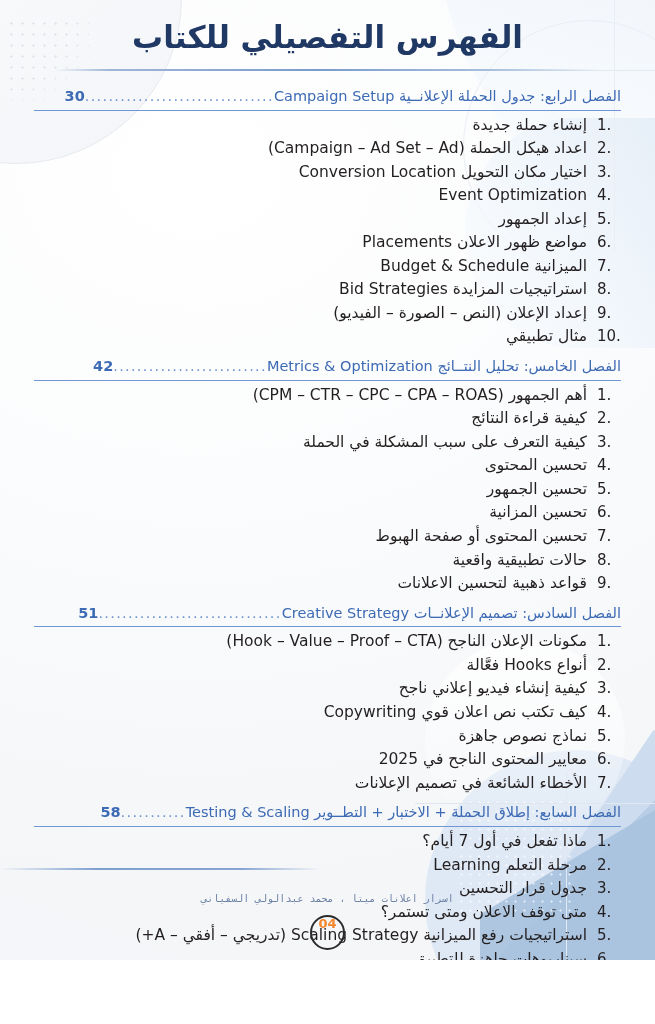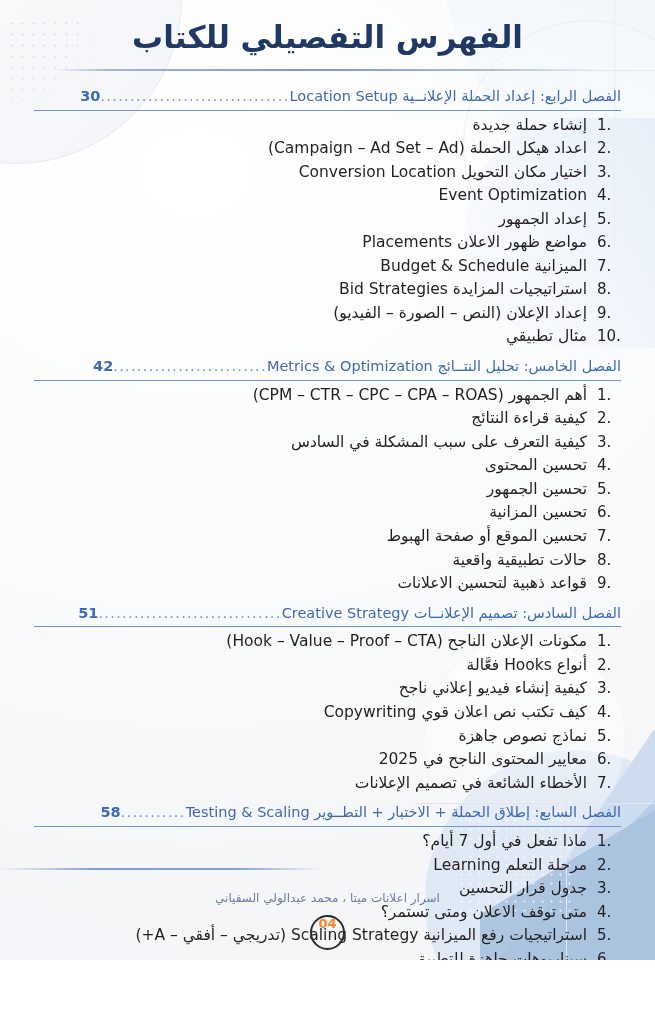--- a/index.html
+++ b/index.html
@@ -248,25 +248,26 @@
     margin: 0 0 12px 0;
     background: linear-gradient(to left,
       rgba(150,178,220,0) 0%,
       #86a4d2 25%,
       #7fa0d0 70%,
       rgba(150,178,220,0) 100%);
     position: absolute;
     left: 0; bottom: 78px;
   }
   .footer-text {
-    font-size: 12px;
+    font-size: 10px;
     color: #6a7fa3;
     letter-spacing: .2px;
     margin: 0 0 10px 0;
     direction: rtl;
+    font-family: Liberation Mono, monospace;
   }
   .page-badge {
     width: 31px; height: 31px;
     margin: 0 auto;
     border: 2px solid #2b2b2b;
     border-radius: 50%;
     display: flex;
     align-items: flex-start;
     justify-content: center;
     background: transparent;
@@ -303,21 +304,21 @@
   <div class="deco deco-br-vline"></div>
   <div class="deco deco-bl-fade"></div>
 
   <div class="header">
     <h1 class="doc-title">الفهرس التفصيلي للكتاب</h1>
     <div class="title-rule"></div>
   </div>
 
   <div class="toc" id="toc">
       <div class="chapter">
-        <a class="chapter-head" href="#" style="text-decoration: none;"><span class="ch-title">الفصل الرابع: إعداد الحملة الإعلانــية Location Setup</span><span class="ch-dots">................................</span><span class="ch-page">30</span></a>
+        <a class="chapter-head" href="#" style="text-decoration: none;"><span class="ch-title">الفصل الرابع: جدول الحملة الإعلانــية Campaign Setup</span><span class="ch-dots">................................</span><span class="ch-page">30</span></a>
         <ol class="items">
           <li>
             <span class="num">1.</span>
             <span class="itxt">إنشاء حملة جديدة</span>
           </li>
           <li>
             <span class="num">2.</span>
             <span class="itxt">اعداد هيكل الحملة (Campaign – Ad Set – Ad)</span>
           </li>
           <li>
@@ -360,37 +361,37 @@
           <li>
             <span class="num">1.</span>
             <span class="itxt">أهم الجمهور (CPM – CTR – CPC – CPA – ROAS)</span>
           </li>
           <li>
             <span class="num">2.</span>
             <span class="itxt">كيفية قراءة النتائج</span>
           </li>
           <li>
             <span class="num">3.</span>
-            <span class="itxt">كيفية التعرف على سبب المشكلة في السادس</span>
+            <span class="itxt">كيفية التعرف على سبب المشكلة في الحملة</span>
           </li>
           <li>
             <span class="num">4.</span>
             <span class="itxt">تحسين المحتوى</span>
           </li>
           <li>
             <span class="num">5.</span>
             <span class="itxt">تحسين الجمهور</span>
           </li>
           <li>
             <span class="num">6.</span>
             <span class="itxt">تحسين المزانية</span>
           </li>
           <li>
             <span class="num">7.</span>
-            <span class="itxt">تحسين الموقع أو صفحة الهبوط</span>
+            <span class="itxt">تحسين المحتوى أو صفحة الهبوط</span>
           </li>
           <li>
             <span class="num">8.</span>
             <span class="itxt">حالات تطبيقية واقعية</span>
           </li>
           <li>
             <span class="num">9.</span>
             <span class="itxt">قواعد ذهبية لتحسين الاعلانات</span>
           </li>
         </ol>

